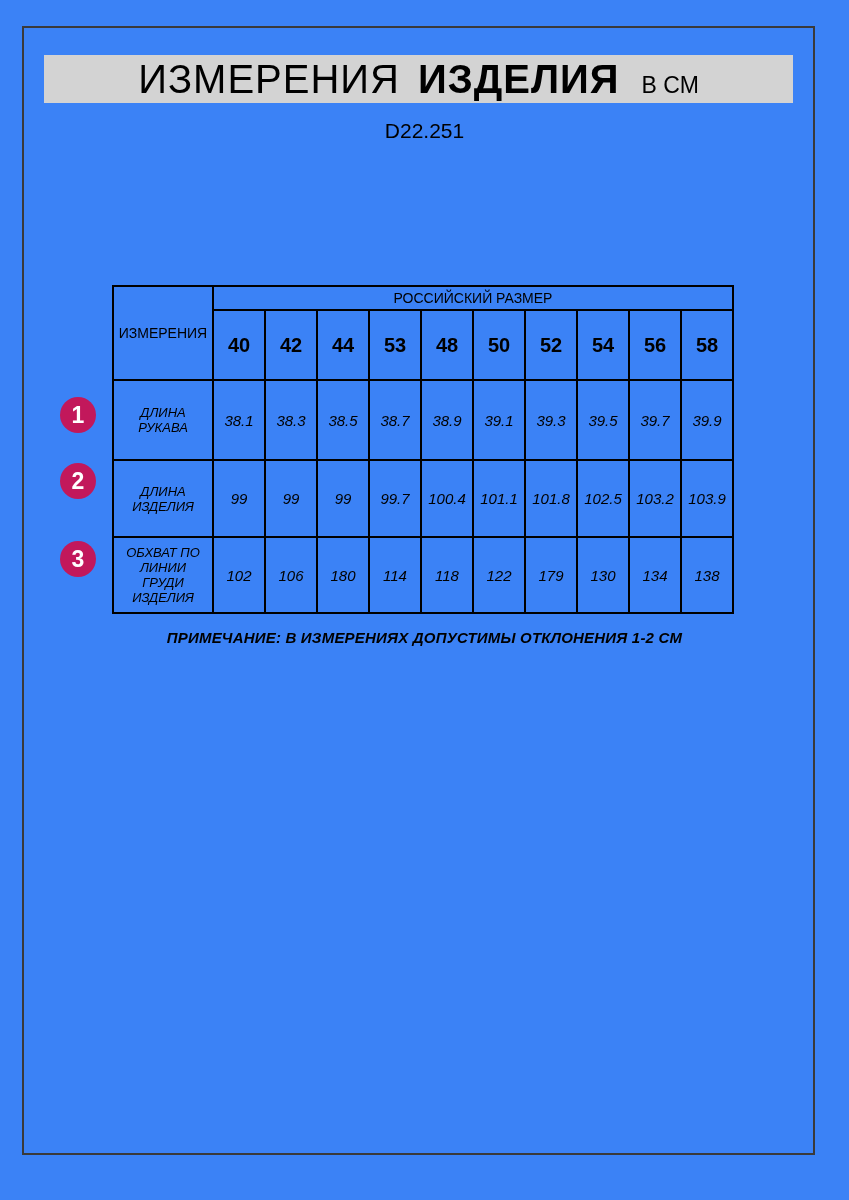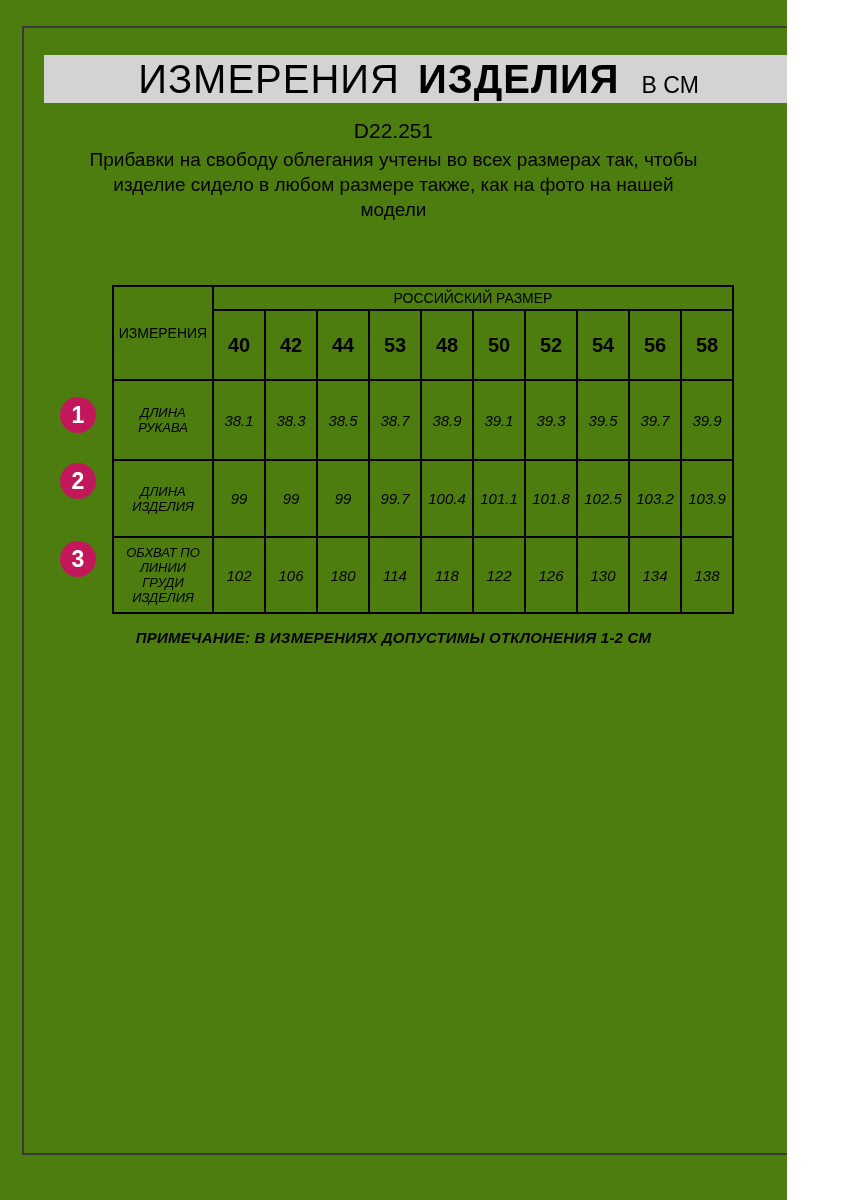--- a/index.html
+++ b/index.html
@@ -4,23 +4,23 @@
 <style>
   html, body {
     margin: 0;
     padding: 0;
     background: #ffffff;
     font-family: "Liberation Sans", "DejaVu Sans", sans-serif;
     color: #000000;
   }
   .page {
     position: relative;
-    width: 787px;
+    width: 849px;
     height: 1200px;
-    background: #4d7c0f;
+    background: #3b82f6;
     overflow: hidden;
   }
   .frame {
     position: absolute;
     left: 22px;
     top: 26px;
     width: 789px;
     height: 1125px;
     border: 2px solid #3a3a3a;
     box-sizing: content-box;
@@ -133,23 +133,20 @@
 <div class="page">
 
   <div class="frame"></div>
 
   <div class="title-band">
     <span class="t1">ИЗМЕРЕНИЯ</span><span class="t2">ИЗДЕЛИЯ</span><span class="t3">В СМ</span>
   </div>
 
   <div class="code">D22.251</div>
 
-  <div class="desc">Прибавки на свободу облегания учтены во всех размерах так, чтобы
-изделие сидело в любом размере также, как на фото на нашей
-модели</div>
 
   <div class="badge b1">
     <span>1</span>
   </div>
   <div class="badge b2">
     <span>2</span>
   </div>
   <div class="badge b3">
     <span>3</span>
   </div>
@@ -217,21 +214,21 @@
         <td class="rowlabel">ОБХВАТ ПО
 ЛИНИИ
 ГРУДИ
 ИЗДЕЛИЯ</td>
         <td>102</td>
         <td>106</td>
         <td>180</td>
         <td>114</td>
         <td>118</td>
         <td>122</td>
-        <td>126</td>
+        <td>179</td>
         <td>130</td>
         <td>134</td>
         <td>138</td>
       </tr>
     </tbody>
   </table>
 
   <div class="note">ПРИМЕЧАНИЕ: В ИЗМЕРЕНИЯХ ДОПУСТИМЫ ОТКЛОНЕНИЯ 1-2 СМ</div>
 
 </div>

